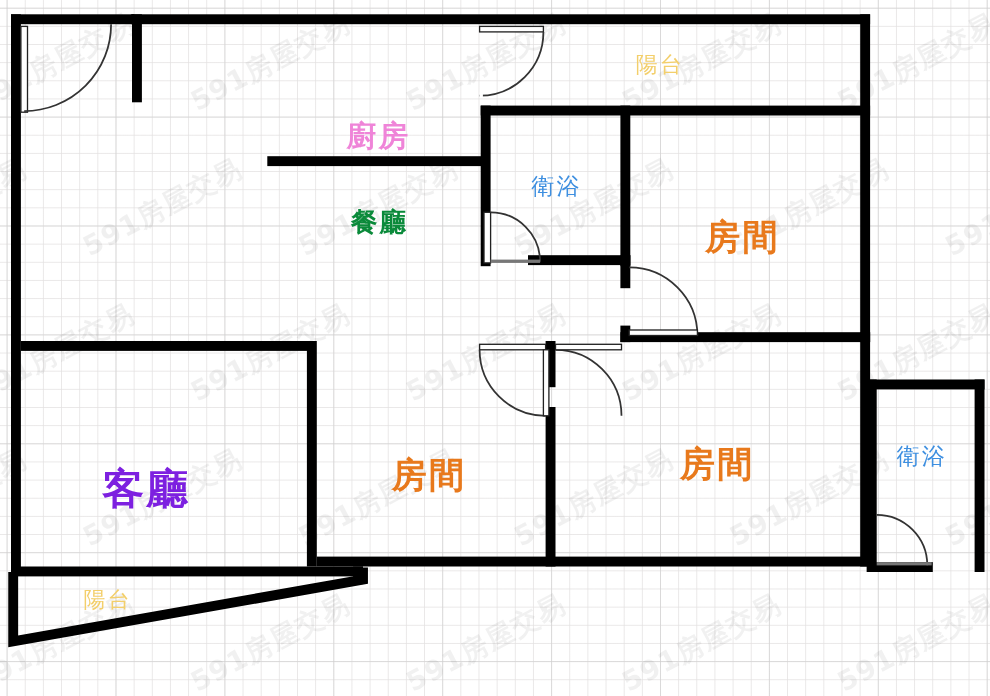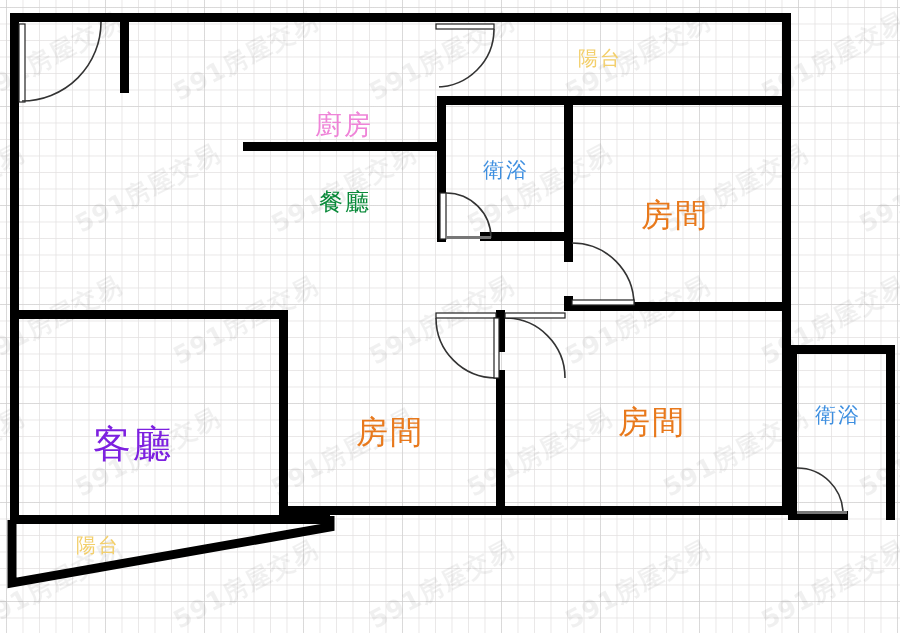--- a/index.html
+++ b/index.html
@@ -56,21 +56,21 @@
   #walls {
     position: absolute;
     left: 0; top: 0;
     width: 900px;
     height: 633px;
   }
   
   .label {
     position: absolute;
     white-space: nowrap;
-    font-weight: normal;
+    font-weight: bold;
     font-family: "DejaVu Sans", "Liberation Sans", sans-serif;
     transform: translate(-50%, -50%);
     line-height: 1;
     letter-spacing: 2px;
   }
 </style>
 </head>
 <body>
 
 <div id="plan">

